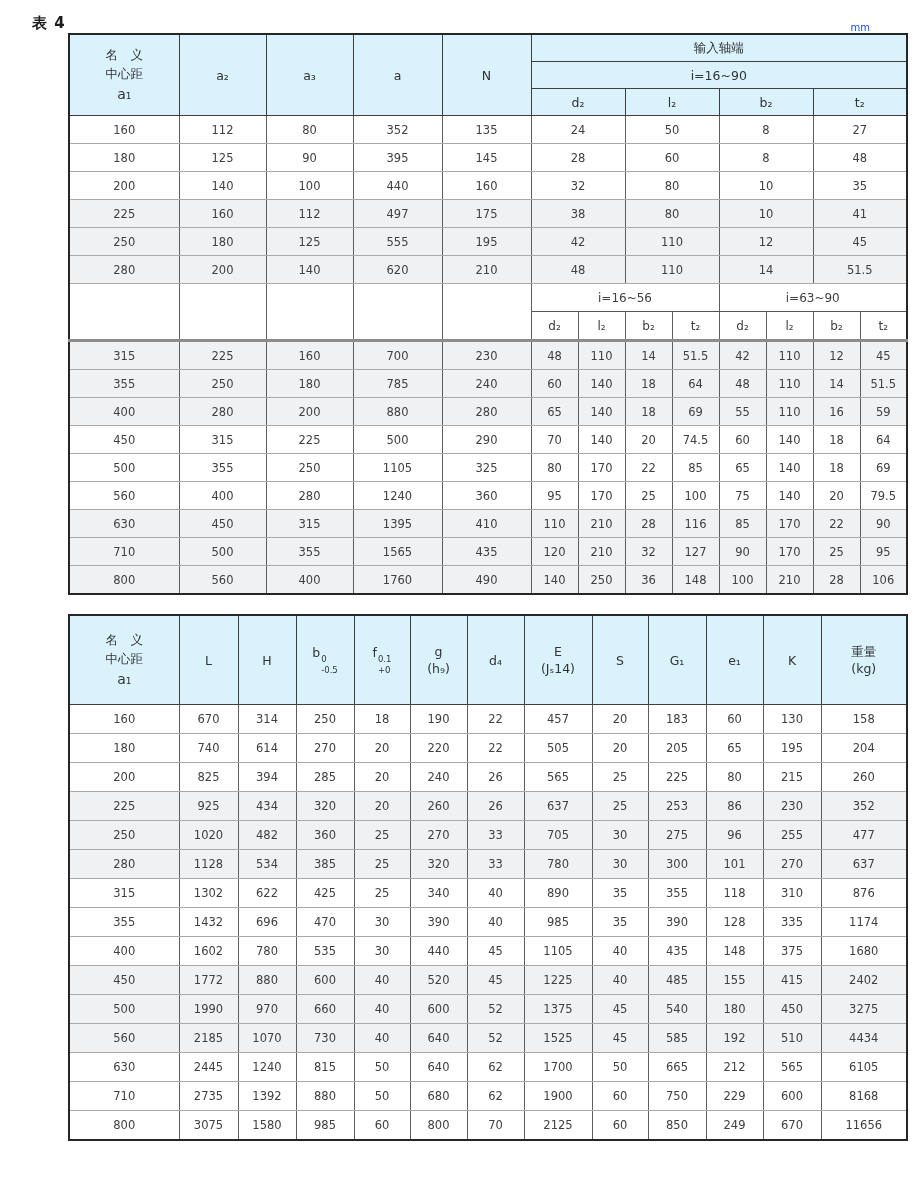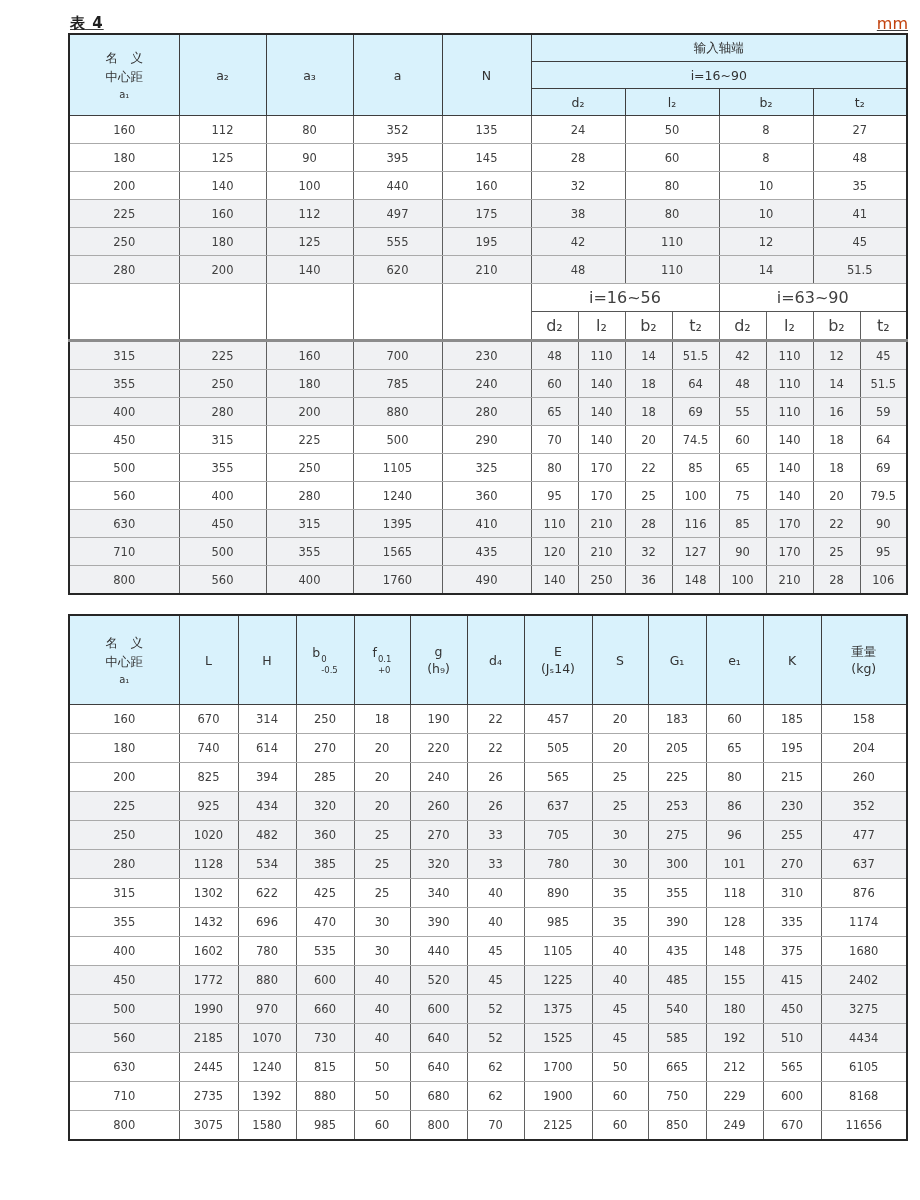--- a/index.html
+++ b/index.html
@@ -2,25 +2,25 @@
 <html><head>
 <meta charset="utf-8">
 <style>
   html,body{margin:0;padding:0;}
   body{
     width:920px;height:1200px;background:#ffffff;
     font-family:"DejaVu Sans","Liberation Sans",sans-serif;
     color:#3d3d3d;position:relative;
   }
   .titlebar{
-    width:838px;margin:0 0 0 70px;padding-top:13px;height:33px;
-    display:flex;justify-content:space-between;align-items:flex-end;box-sizing:border-box;text-decoration:underline;
+    width:838px;margin:0 0 0 32px;padding-top:13px;height:33px;
+    display:flex;justify-content:space-between;align-items:flex-end;box-sizing:border-box;
   }
   .doc-title{font-size:15px;font-weight:bold;color:#1e1e1e;letter-spacing:1px;}
-  .unit-label{font-size:16px;color:#c2410c;}
+  .unit-label{font-size:10px;color:#1d4ed8;}
 
   table{
     width:840px;margin-left:68px;border-collapse:collapse;table-layout:fixed;
     border:2px solid #262626;background:#fff;
   }
   #table2{margin-top:19px;}
   th,td{text-align:center;vertical-align:middle;overflow:hidden;padding:0;}
   th{
     background:#d9f2fc;font-weight:normal;font-size:12.5px;color:#333;
     border:1px solid #3e3e3e;
@@ -30,26 +30,26 @@
     border-left:1px solid #5f5f5f;border-right:1px solid #5f5f5f;
     border-top:1px solid #aaaaaa;border-bottom:1px solid #aaaaaa;
   }
   tr.stripe td{background:#f0f1f3;}
   #table1 thead th{height:26px;}
   #table1 tbody td{height:27px;}
   #table2 thead th{height:88px;}
   #table2 tbody td{height:28px;}
 
   
-  .midblock td{background:#ffffff;font-size:16px;height:29px;border-top:1px solid #8d8d8d;border-bottom:1px solid #555;}
+  .midblock td{background:#ffffff;font-size:12px;height:29px;border-top:1px solid #8d8d8d;border-bottom:1px solid #555;}
   .midblock td.emptycell{border-bottom:1px solid #555;}
   .lowerbody tr:first-child td{border-top:3px solid #8c8c8c;}
 
   .hdr-multiline{line-height:1.55;font-size:12.5px;}
-  .hdr-multiline .sub-line{font-size:10px;}
+  .hdr-multiline .sub-line{font-size:14px;}
   .two-line{line-height:1.4;}
   .tolstack{
     display:inline-flex;flex-direction:column;align-items:flex-start;
     font-size:8.5px;line-height:1.2;vertical-align:-5px;margin-left:1px;font-style:normal;
   }
   .sym{font-size:12.5px;}
 </style>
 </head>
 <body>
 
@@ -397,21 +397,21 @@
         <td>670</td>
         <td>314</td>
         <td>250</td>
         <td>18</td>
         <td>190</td>
         <td>22</td>
         <td>457</td>
         <td>20</td>
         <td>183</td>
         <td>60</td>
-        <td>185</td>
+        <td>130</td>
         <td>158</td>
       </tr>
       <tr>
         <td>180</td>
         <td>740</td>
         <td>614</td>
         <td>270</td>
         <td>20</td>
         <td>220</td>
         <td>22</td>

